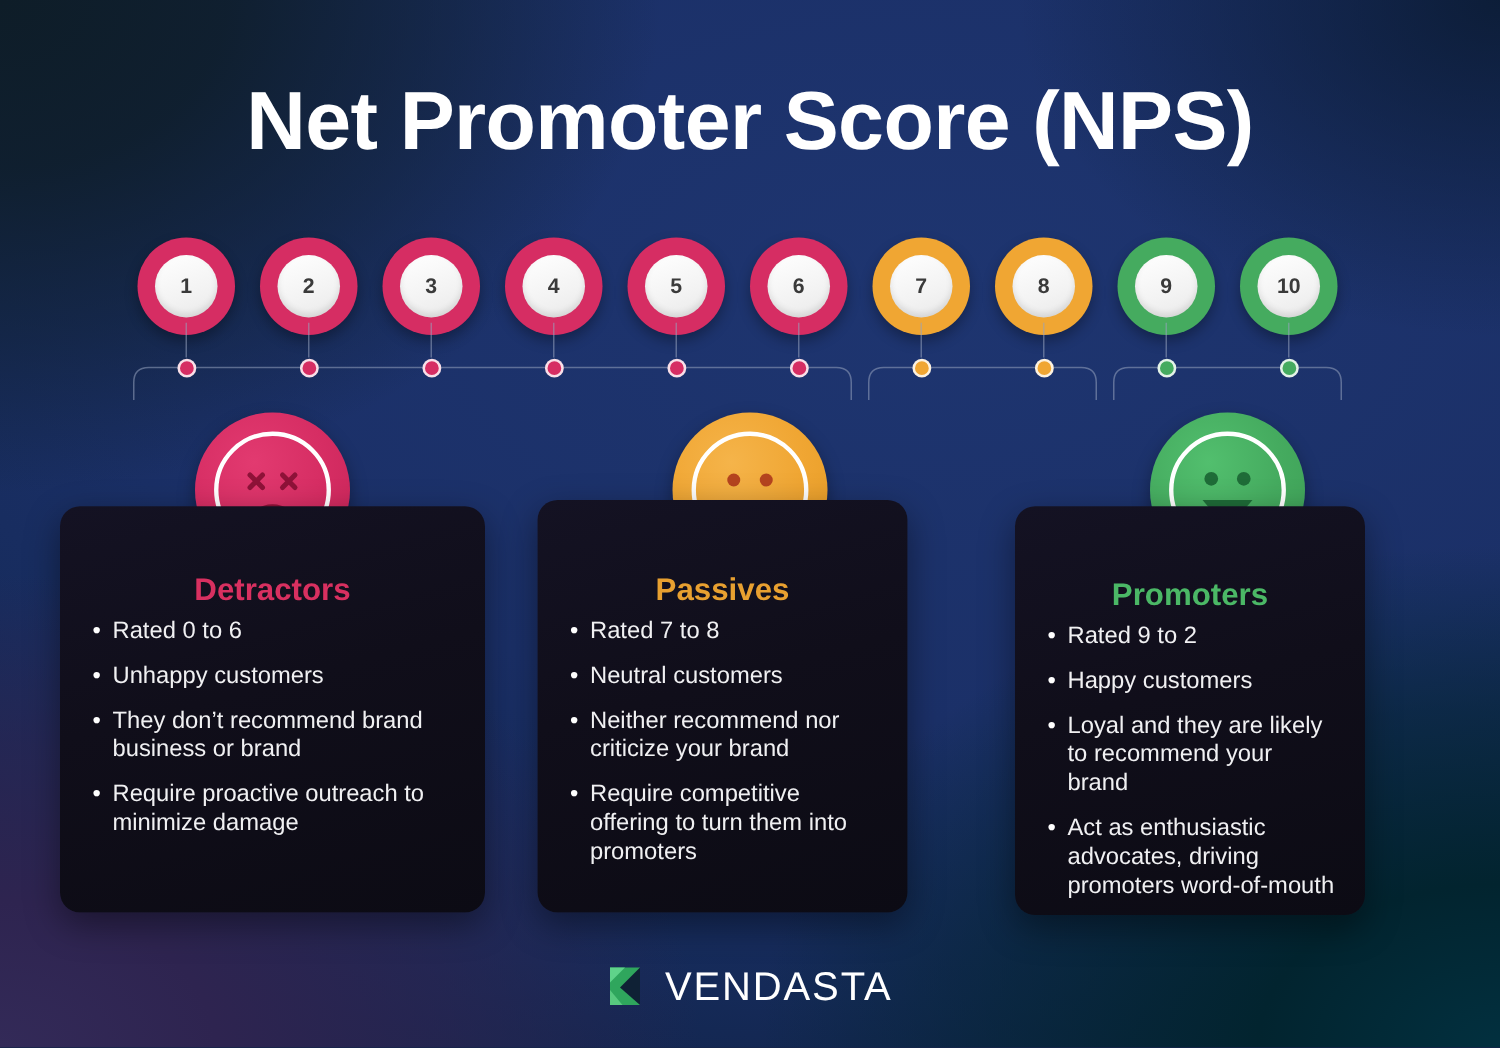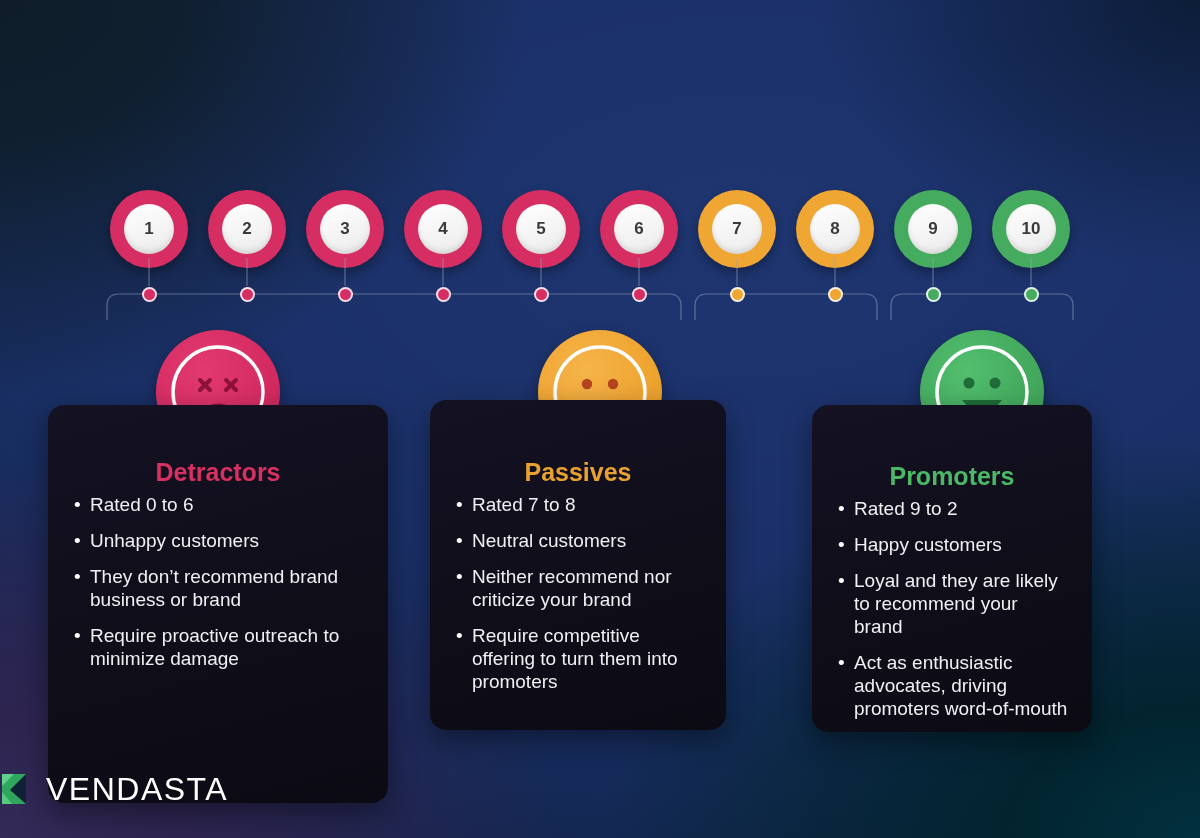--- a/index.html
+++ b/index.html
@@ -86,21 +86,21 @@
     top:29px;
   }
 
   
   .card{
     position:absolute;
     background:linear-gradient(165deg,#141223 0%, #100e1a 45%, #0c0b14 100%);
     border-radius:16px;
     box-shadow:0 10px 28px rgba(0,0,0,0.40);
   }
-  .card.detractors{ left:48px;  top:405px; width:340px; height:398px; }
+  .card.detractors{ left:48px;  top:405px; width:340px; height:325px; }
   .card.passives  { left:430px; top:400px; width:296px; height:330px; }
   .card.promoters { left:812px; top:405px; width:280px; height:327px; }
 
   .face{
     position:absolute;
     width:124px; height:124px;
     border-radius:50%;
     box-shadow:0 6px 14px rgba(0,0,0,0.35);
   }
   .face.detractors{ left:156px; top:330px; background:radial-gradient(circle at 38% 32%, #e23a70 0%, #d62d63 50%, #c52357 100%); }
@@ -135,40 +135,41 @@
     font-size:19px;
     line-height:1.21;
   }
   .bullet .btext{ flex:1 1 auto; }
 
   
   .logo{
     position:absolute;
     left:0; width:1200px;
     top:770px;
-    display:flex; align-items:center; gap:12px;
+    display:flex; align-items:center; justify-content:center; gap:12px;
   }
   .logo-mark{ width:34px; height:38px; display:block; }
   .logo-text{
     color:#ffffff;
     font-size:32px;
     letter-spacing:1.5px;
     font-weight:400;
   }
 </style>
 </head>
 <body>
 
 <div id="stage">
   <div class="bg-base"></div>
   <div class="bg-tl"></div>
   <div class="bg-tr"></div>
   <div class="bg-bl"></div>
   <div class="bg-br"></div>
 
+  <div class="title">Net Promoter Score (NPS)</div>
 
   <div class="scale" id="scale-row">
       <div class="score" style="left: 0px; background: rgb(214, 45, 99);">
         <div class="inner">1</div>
       </div>
       <div class="score" style="left: 98px; background: rgb(214, 45, 99);">
         <div class="inner">2</div>
       </div>
       <div class="score" style="left: 196px; background: rgb(214, 45, 99);">
         <div class="inner">3</div>

